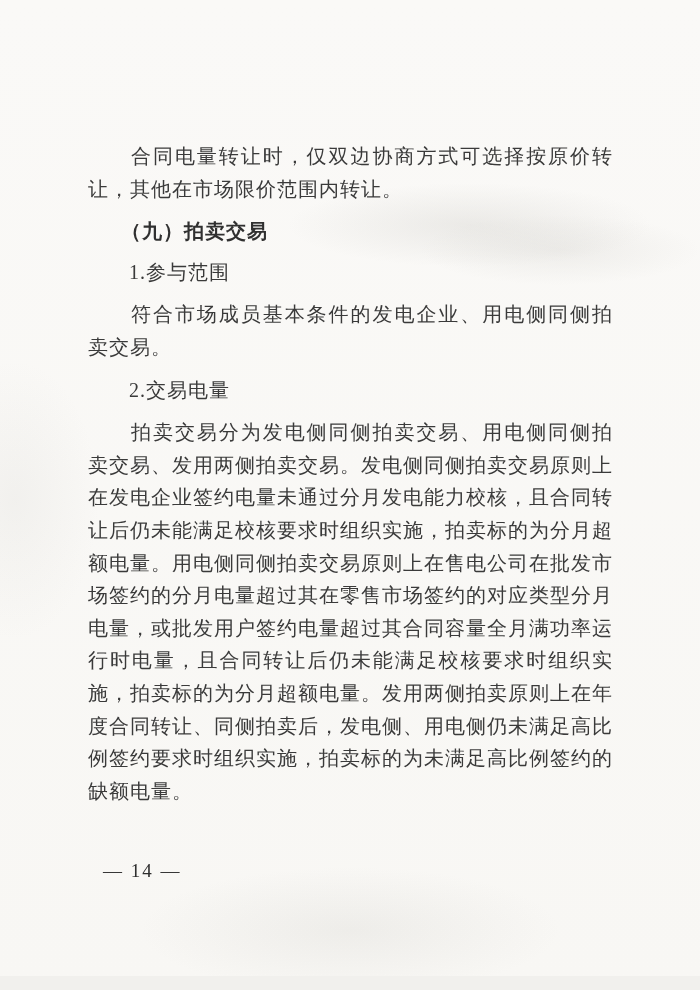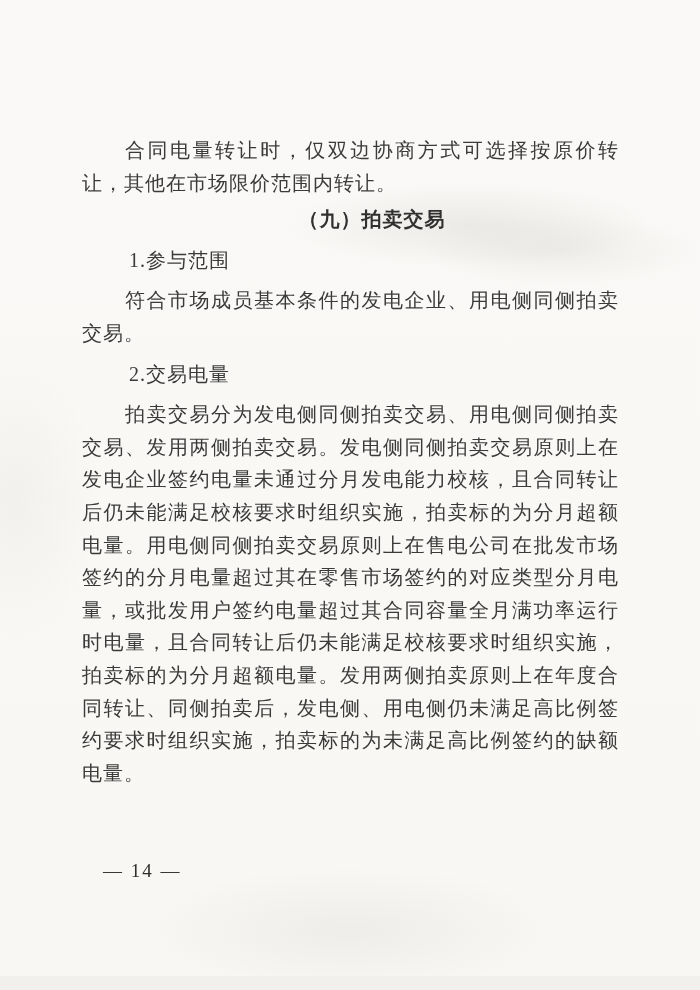--- a/index.html
+++ b/index.html
@@ -36,31 +36,30 @@
     position: absolute;
     left: 78px;
     top: 130px;
     width: 545px;
     color: #3a3a3a;
     font-size: 20px;
     letter-spacing: 1px;
     line-height: 32.6px;
   }
   .para {
-    margin: 4px;
+    margin: 10px;
     text-align: justify;
     text-indent: 2.15em;
     font-family: Liberation Serif, serif;
   }
   .section-heading {
     margin: 0;
     font-weight: bold;
     text-indent: 2.15em;
     color: #303030;
-    text-align: center;
   }
   .numbered-item {
     margin: 8px;
     text-indent: 2.15em;
   }
   .page-number {
     position: absolute;
     left: 103px;
     top: 860px;
     font-size: 19px;

